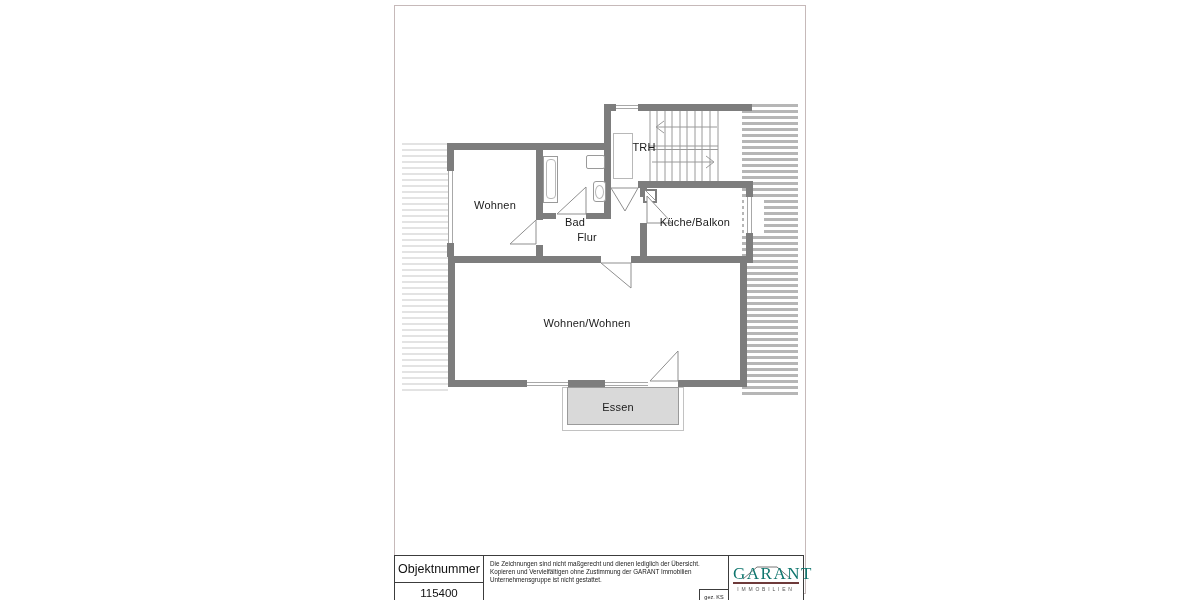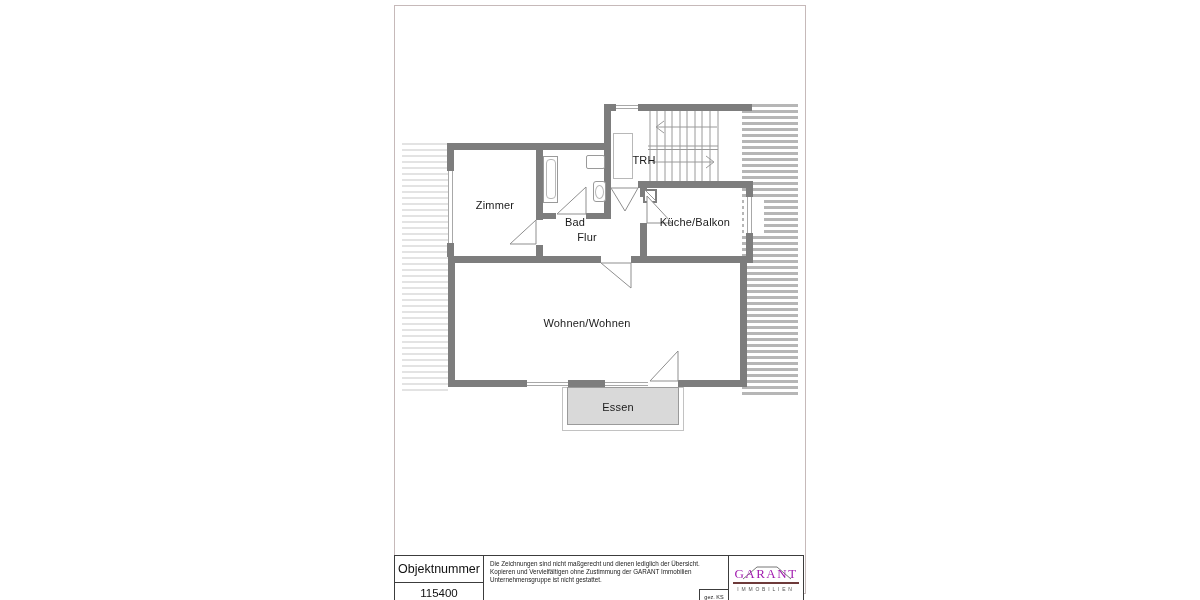--- a/index.html
+++ b/index.html
@@ -54,22 +54,22 @@
   .t-mid{width:245px;position:relative;border-right:1px solid #3c3c3c;padding:4px 5px 0 6px;box-sizing:border-box;}
   .t-mid .line{font-size:6.3px;line-height:8px;color:#222;}
   .gez{
     position:absolute;right:0;bottom:0;width:28px;height:13px;
     border-left:1px solid #3c3c3c;border-top:1px solid #3c3c3c;
     font-size:5.5px;color:#222;display:flex;align-items:center;justify-content:center;background:#fff;
   }
   .t-logo{flex:1;display:flex;align-items:center;justify-content:center;}
   .logo-box{position:relative;width:66px;text-align:center;}
   .logo-name{
-    font-family:"Liberation Serif", serif;font-size:13px;letter-spacing:1.5px;
-    color:#a21caf;line-height:14px;position:relative;z-index:2;
+    font-family:"Liberation Serif", serif;font-size:17px;letter-spacing:1.5px;
+    color:#0f766e;line-height:14px;position:relative;z-index:2;
   }
   .logo-roof{position:absolute;left:0;top:-7px;z-index:1;}
   .logo-rule{height:2px;background:#6e3a3a;margin:1px 0 2px 0;}
   .logo-sub{font-size:5px;letter-spacing:2.8px;color:#555;line-height:6px;}
 </style>
 </head>
 <body>
 
 <div class="sheet"></div>
 
@@ -158,23 +158,23 @@
     <g fill="#ffffff" stroke="#8f8f8f" stroke-width="1">
       <polygon points="536,220 510,244 536,244"></polygon>
       <polygon points="586,187 557,214 586,214"></polygon>
       <polygon points="611,188 625,211 638,188"></polygon>
       <polygon points="647,196 672,223 647,223"></polygon>
       <polygon points="601,263 631,288 631,263"></polygon>
       <polygon points="678,351 650,381 678,381"></polygon>
     </g>
   </svg>
 
-  <div class="room-label" style="left:495px;top:205px;">Zimmer</div>
+  <div class="room-label" style="left:495px;top:205px;">Wohnen</div>
   <div class="room-label" style="left:575px;top:178px;margin-top:44px;">Bad</div>
-  <div class="room-label" style="left:644px;top:160px;">TRH</div>
+  <div class="room-label" style="left:644px;top:147px;">TRH</div>
   <div class="room-label" style="left:587px;top:237px;">Flur</div>
   <div class="room-label" style="left:695px;top:222px;">Küche/Balkon</div>
   <div class="room-label" style="left:587px;top:323px;">Wohnen/Wohnen</div>
   <div class="room-label" style="left:618px;top:407px;">Essen</div>
 </div>
 
 <div class="tblock">
   <div class="t-left">
     <div class="lbl">Objektnummer</div>
     <div class="num">115400</div>

